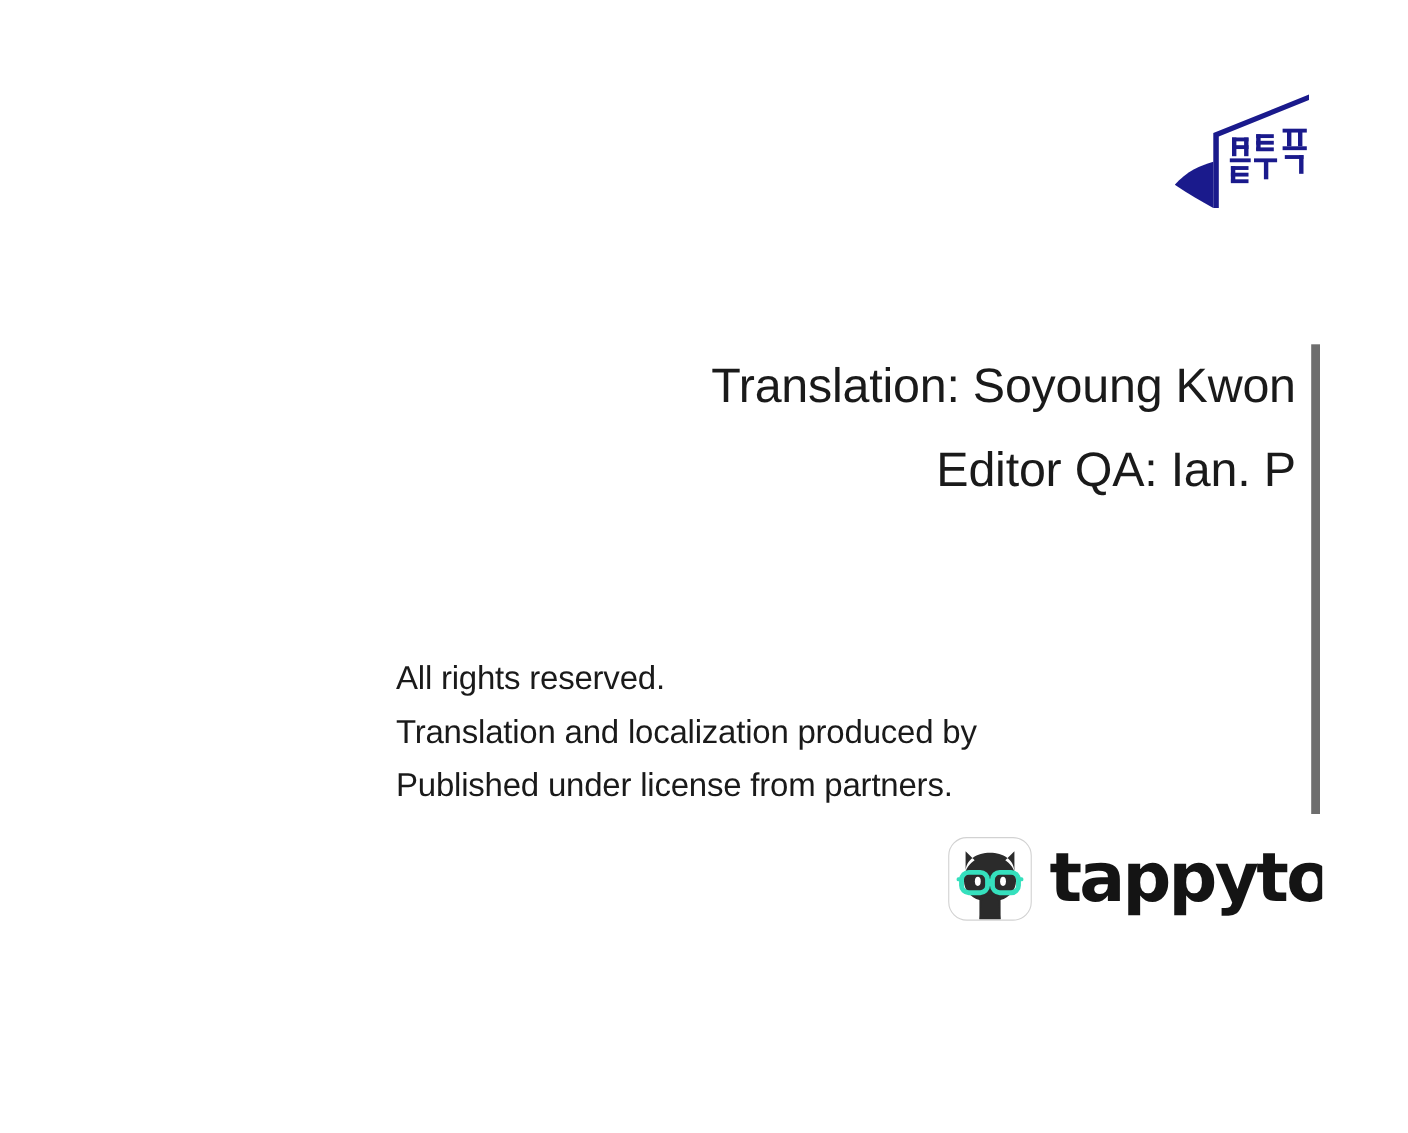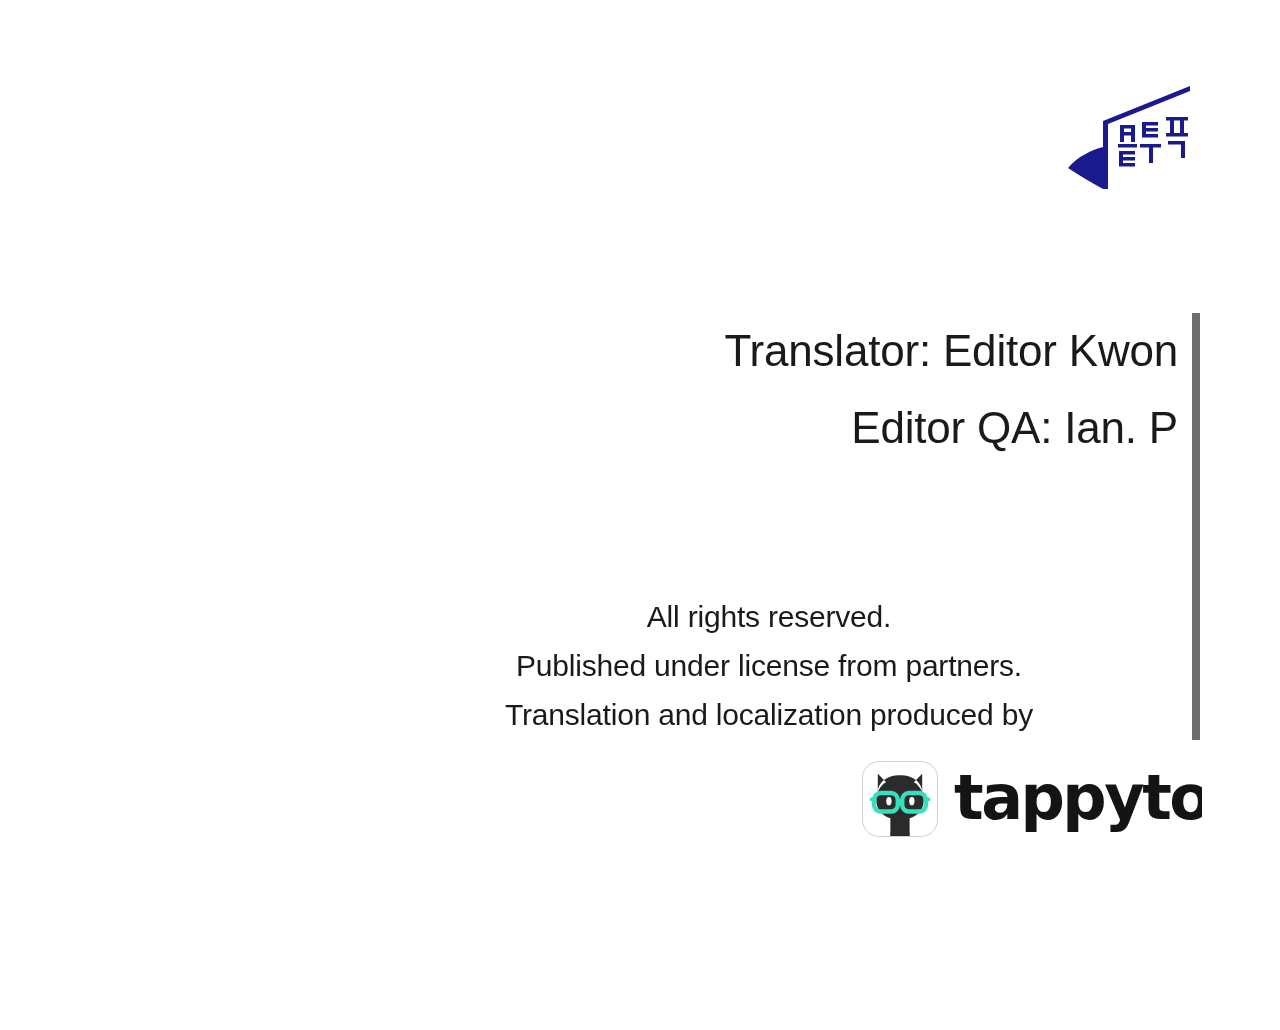--- a/index.html
+++ b/index.html
@@ -58,21 +58,21 @@
   .credits-line {
     display: block;
   }
 
   
   .license {
     position: absolute;
     left: 360px;
     top: 592px;
     width: 818px;
-    text-align: center;
+    text-align: left;
     color: #1a1a1a;
     font-size: 30px;
     line-height: 49px;
     font-weight: 300;
     letter-spacing: -0.2px;
     white-space: nowrap;
   }
   .license-line {
     display: block;
   }
@@ -157,28 +157,28 @@
       <rect x="104" y="49" width="22" height="3.5"></rect>
       <rect x="106" y="57" width="17" height="3.5"></rect>
       <rect x="119" y="57" width="4" height="17"></rect>
     </g>
   </svg>
 </div>
 
 <div class="vertical-rule"></div>
 
 <div class="credits">
-  <span class="credits-line">Translator: Editor Kwon</span>
+  <span class="credits-line">Translation: Soyoung Kwon</span>
   <span class="credits-line">Editor QA: Ian. P</span>
 </div>
 
 <div class="license">
   <span class="license-line">All rights reserved.</span>
+  <span class="license-line">Translation and localization produced by</span>
   <span class="license-line">Published under license from partners.</span>
-  <span class="license-line">Translation and localization produced by</span>
 </div>
 
 <div class="brand">
 
   <div class="brand-mark">
     <svg viewBox="0 0 100 100" xmlns="http://www.w3.org/2000/svg" aria-hidden="true">
 
       <path d="M20 16 L20 42 C20 26 34 18 50 18 C66 18 80 26 80 42 L80 16 L66 30 C61 27 55 26 50 26 C45 26 39 27 34 30 Z" fill="#2b2b2b"></path>
       <path d="M50 22 C68 22 82 34 82 52 C82 64 74 73 63 76 L63 100 L37 100 L37 76 C26 73 18 64 18 52 C18 34 32 22 50 22 Z" fill="#2b2b2b"></path>
 

